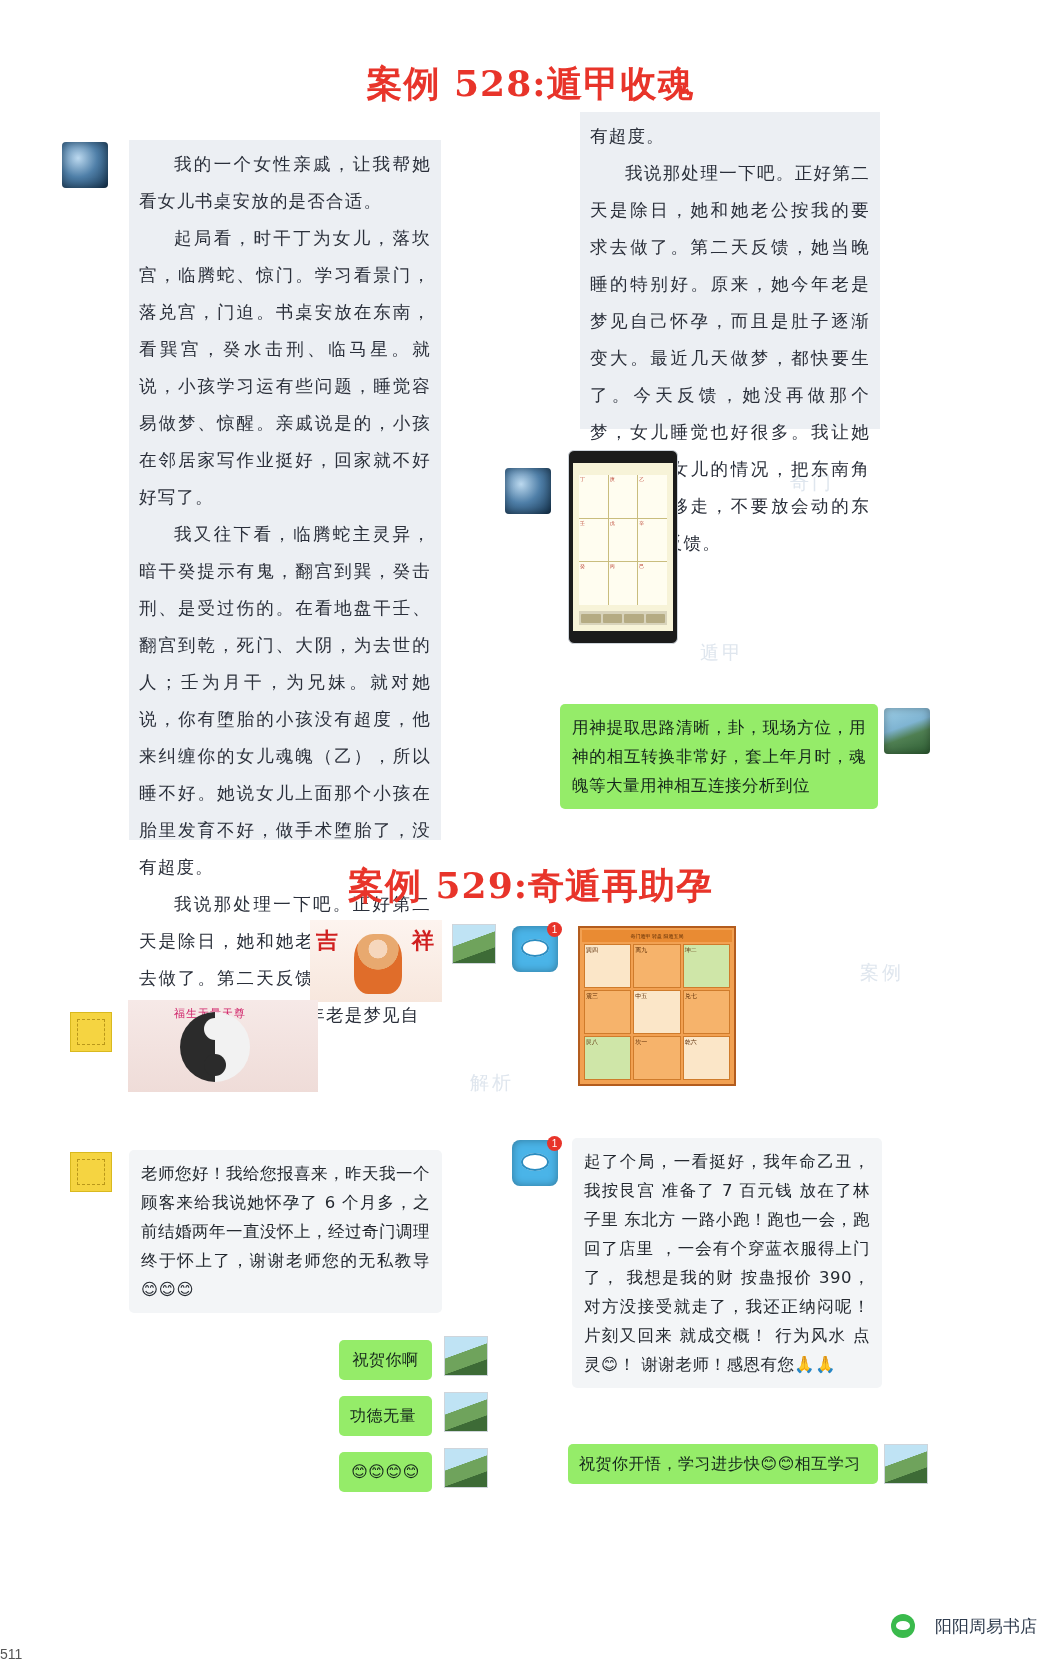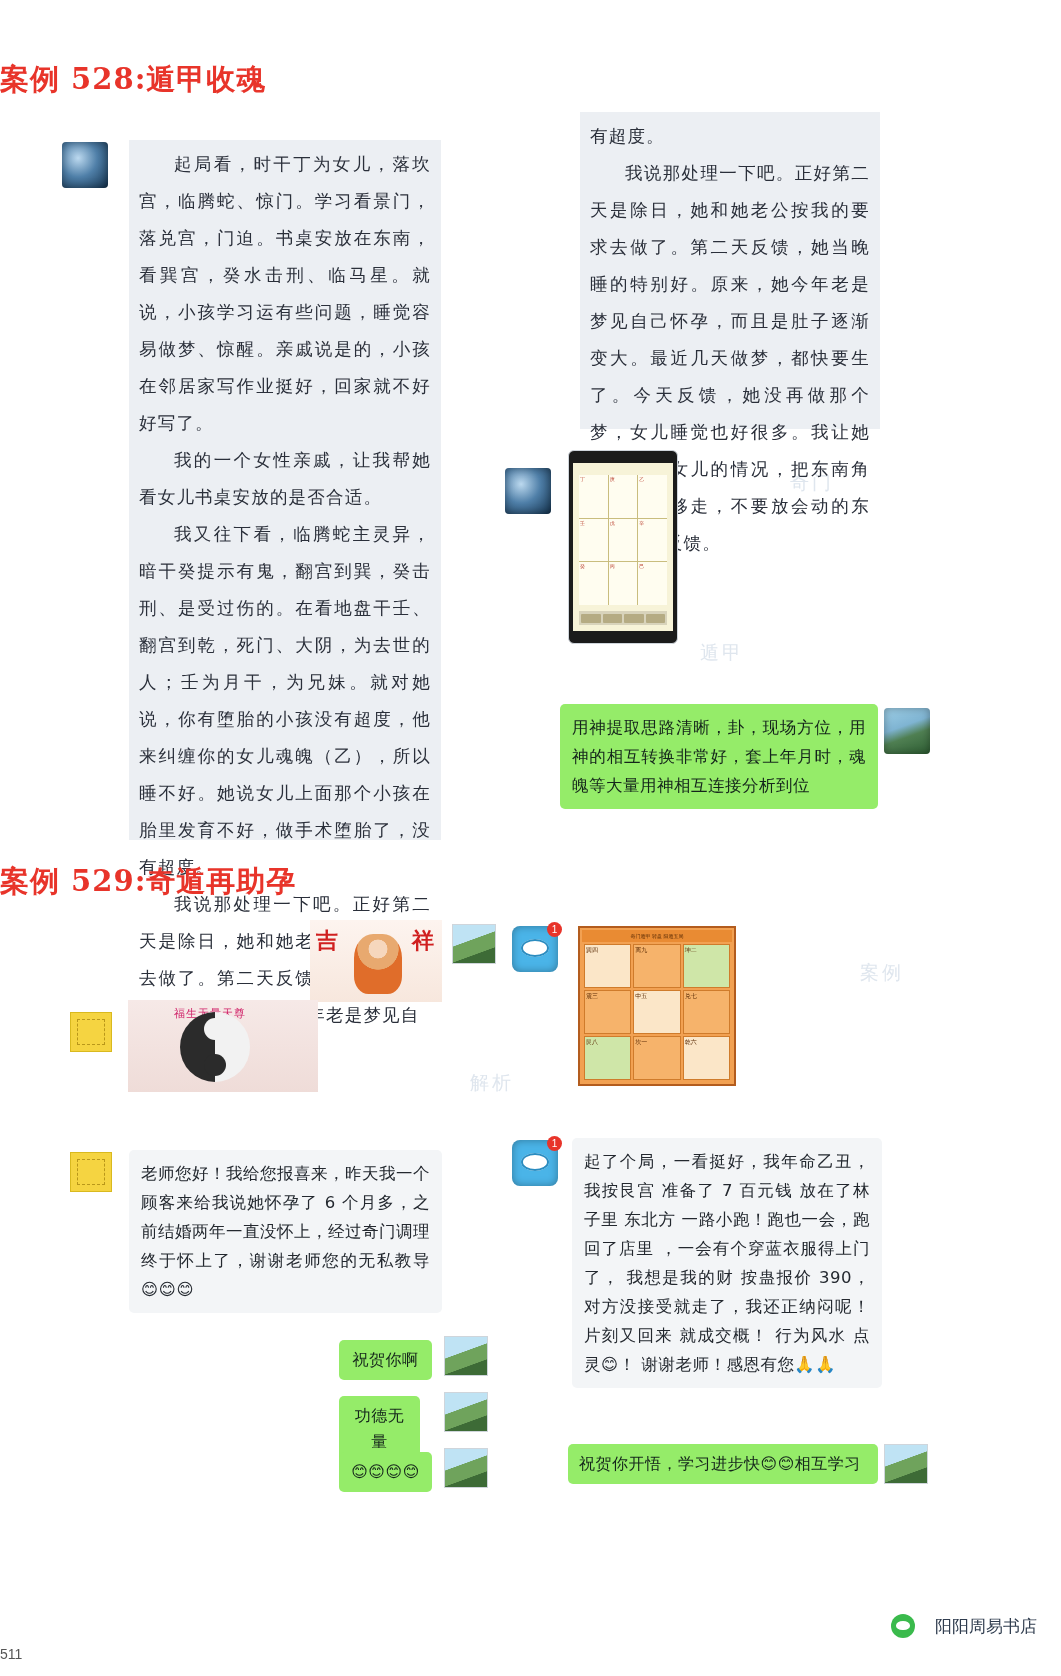--- a/index.html
+++ b/index.html
@@ -13,25 +13,25 @@
     width: 1061px;
     height: 1676px;
     background: #ffffff;
     overflow: hidden;
   }
 
   
   .case-title {
     position: absolute;
     width: 100%;
-    text-align: left;
+    text-align: center;
     color: #e8342a;
     font-family: "DejaVu Serif", "Liberation Serif", serif;
     font-weight: bold;
-    font-size: 29px;
+    font-size: 36px;
     letter-spacing: 1px;
   }
   #case-title-528 { top: 60px; }
   #case-title-529 { top: 862px; }
 
   
   .col {
     position: absolute;
     background: #eceff3;
     color: #2a2f3a;
@@ -301,22 +301,22 @@
   <div class="ghost" style="left:790px; top:470px;">奇门</div>
   <div class="ghost" style="left:700px; top:640px;">遁甲</div>
   <div class="ghost" style="left:860px; top:960px;">案例</div>
   <div class="ghost" style="left:470px; top:1070px;">解析</div>
 
   <div class="case-title" id="case-title-528">案例 528:遁甲收魂</div>
 
   <div class="avatar" id="avatar-left"></div>
 
   <div class="col" id="col-left">
+    <p>我的一个女性亲戚，让我帮她看女儿书桌安放的是否合适。</p>
     <p>起局看，时干丁为女儿，落坎宫，临腾蛇、惊门。学习看景门，落兑宫，门迫。书桌安放在东南，看巽宫，癸水击刑、临马星。就说，小孩学习运有些问题，睡觉容易做梦、惊醒。亲戚说是的，小孩在邻居家写作业挺好，回家就不好好写了。</p>
-    <p>我的一个女性亲戚，让我帮她看女儿书桌安放的是否合适。</p>
     <p>我又往下看，临腾蛇主灵异，暗干癸提示有鬼，翻宫到巽，癸击刑、是受过伤的。在看地盘干壬、翻宫到乾，死门、大阴，为去世的人；壬为月干，为兄妹。就对她说，你有堕胎的小孩没有超度，他来纠缠你的女儿魂魄（乙），所以睡不好。她说女儿上面那个小孩在胎里发育不好，做手术堕胎了，没有超度。</p>
     <p>我说那处理一下吧。正好第二天是除日，她和她老公按我的要求去做了。第二天反馈，她当晚睡的特别好。原来，她今年老是梦见自</p>
   </div>
 
   <div class="col" id="col-right">
     <p class="noindent">有超度。</p>
     <p>我说那处理一下吧。正好第二天是除日，她和她老公按我的要求去做了。第二天反馈，她当晚睡的特别好。原来，她今年老是梦见自己怀孕，而且是肚子逐渐变大。最近几天做梦，都快要生了。今天反馈，她没再做那个梦，女儿睡觉也好很多。我让她继续观察女儿的情况，把东南角马的物象移走，不要放会动的东西。等着反馈。</p>
   </div>
 
   <div class="avatar" id="avatar-mid"></div>
@@ -386,21 +386,21 @@
   <div class="bubble white" style="left:129px; top:1150px; width:313px;">老师您好！我给您报喜来，昨天我一个顾客来给我说她怀孕了 6 个月多，之前结婚两年一直没怀上，经过奇门调理终于怀上了，谢谢老师您的无私教导 😊😊😊</div>
 
   <div class="avatar cartoon" style="left:512px; top:1140px;">
     <span class="badge-dot">1</span>
   </div>
   <div class="bubble white" style="left:572px; top:1138px; width:310px;">起了个局，一看挺好，我年命乙丑，我按艮宫 准备了 7 百元钱 放在了林子里 东北方 一路小跑！跑也一会，跑回了店里 ，一会有个穿蓝衣服得上门了， 我想是我的财 按蛊报价 390，对方没接受就走了，我还正纳闷呢！片刻又回来 就成交概！ 行为风水 点灵😊！ 谢谢老师！感恩有您🙏🙏</div>
 
   <div class="bubble small" style="left:339px; top:1340px; width:93px; text-align:center;">祝贺你啊</div>
   <div class="thumb-photo" style="left:444px; top:1336px;"></div>
 
-  <div class="bubble small" style="left:339px; top:1396px; width:81px; text-align:center;">功德无量</div>
+  <div class="bubble small" style="left:339px; top:1396px; width:93px; text-align:left;">功德无量</div>
   <div class="thumb-photo" style="left:444px; top:1392px;"></div>
 
   <div class="bubble small" style="left:339px; top:1452px; width:93px; text-align:center;">😊😊😊😊</div>
   <div class="thumb-photo" style="left:444px; top:1448px;"></div>
 
   <div class="bubble small" style="left:568px; top:1444px; width:310px;">祝贺你开悟，学习进步快😊😊相互学习</div>
   <div class="thumb-photo" style="left:884px; top:1444px;"></div>
 
   <div id="shop-watermark">
     <span class="wx"></span>

